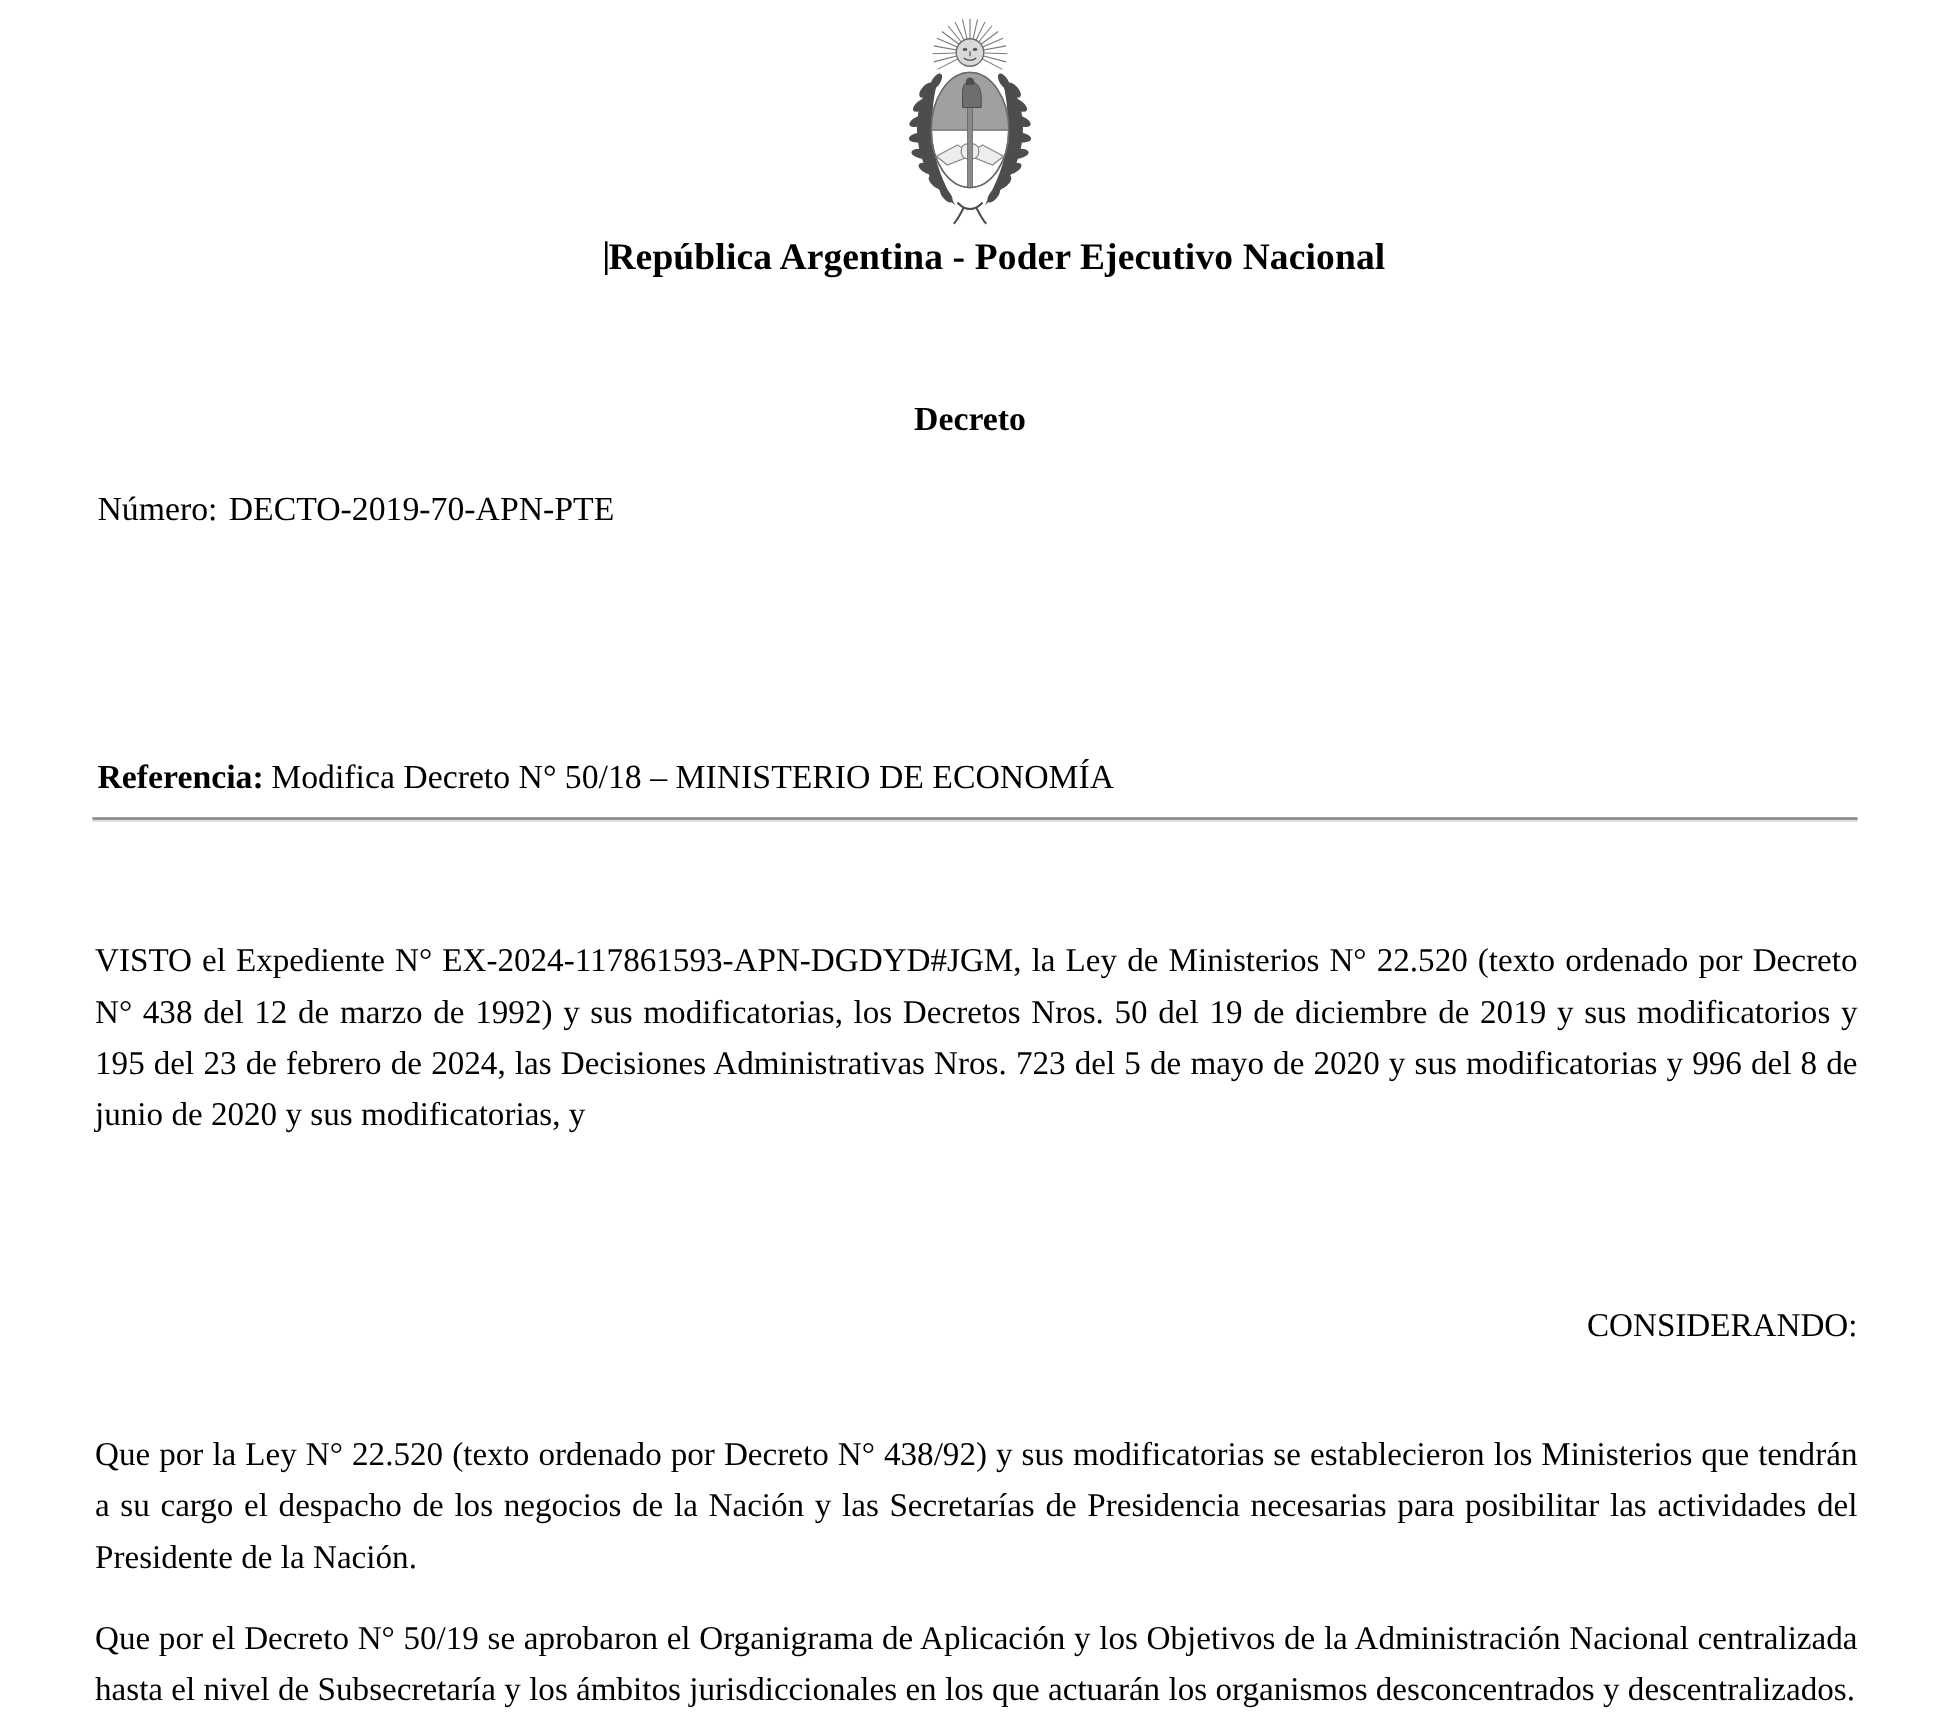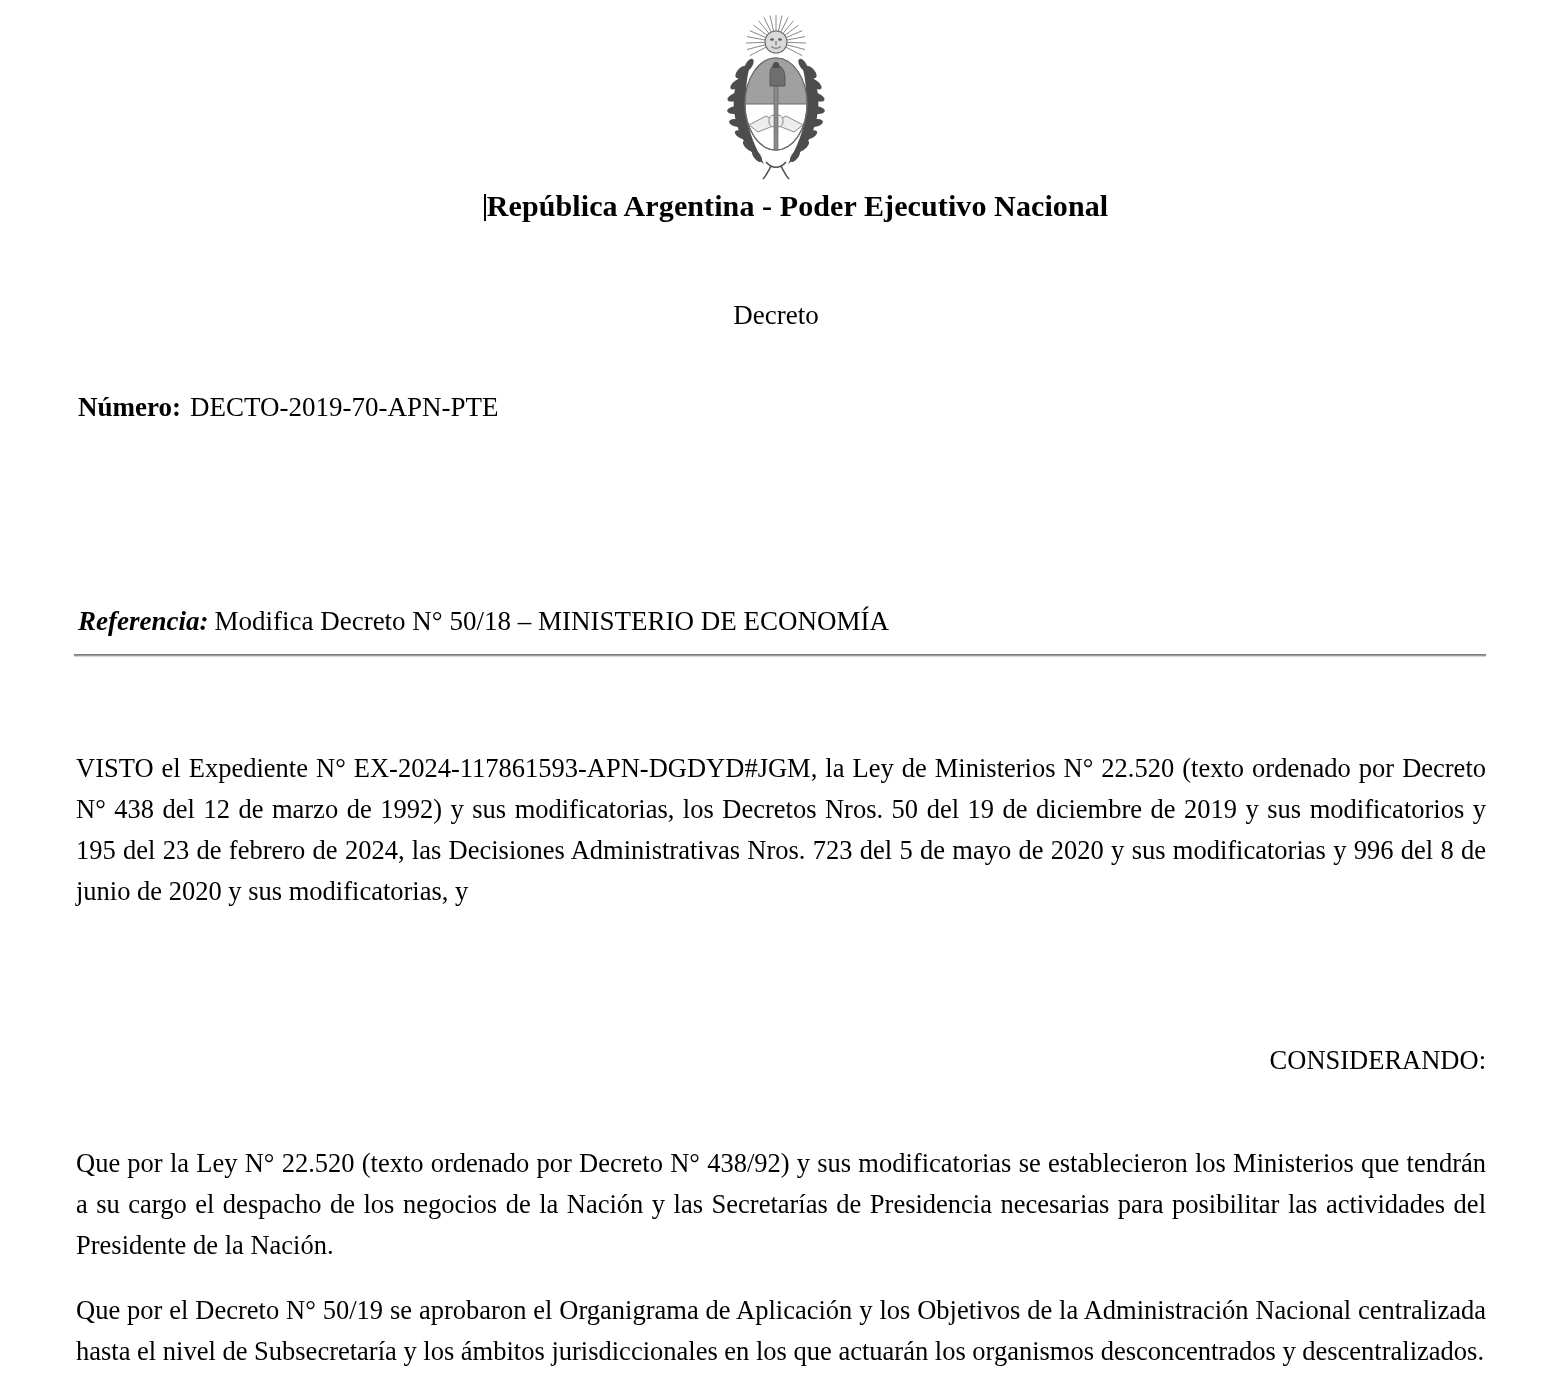--- a/index.html
+++ b/index.html
@@ -60,38 +60,38 @@
     font-size: 28px;
     font-weight: normal;
     line-height: 40px;
     margin-top: 3px;
     white-space: nowrap;
   }
 
   
   .doc-type {
     position: absolute;
-    top: 300px;
+    top: 320px;
     left: 0;
     width: 100%;
     text-align: center;
     font-size: 27px;
-    font-weight: normal;
+    font-weight: bold;
   }
 
   
   .numero-row {
     position: absolute;
     top: 392px;
     left: 78px;
     font-size: 27px;
     white-space: nowrap;
   }
   .numero-row .lbl {
-    font-weight: bold;
+    font-weight: normal;
   }
   .numero-row .val {
     font-weight: normal;
     margin-left: 9px;
   }
 
   
   .place-block {
     position: absolute;
     top: 480px;
@@ -104,21 +104,20 @@
   
   .referencia-row {
     position: absolute;
     top: 606px;
     left: 78px;
     font-size: 27px;
     white-space: nowrap;
   }
   .referencia-row .lbl {
     font-weight: bold;
-    font-style: italic;
   }
   .referencia-row .val {
     font-weight: normal;
     margin-left: 6px;
   }
 
   
   .divider {
     position: absolute;
     top: 654px;

